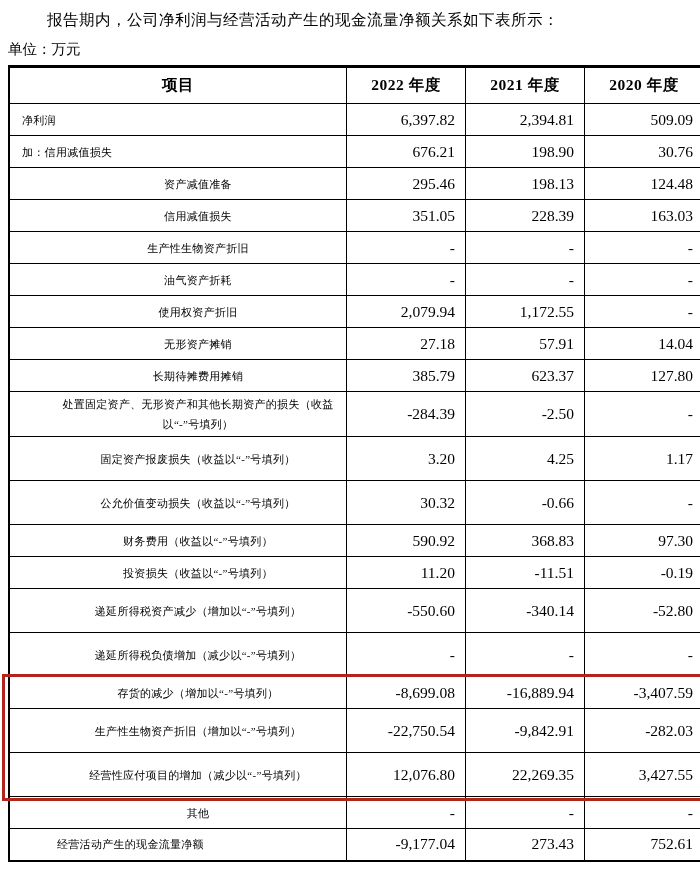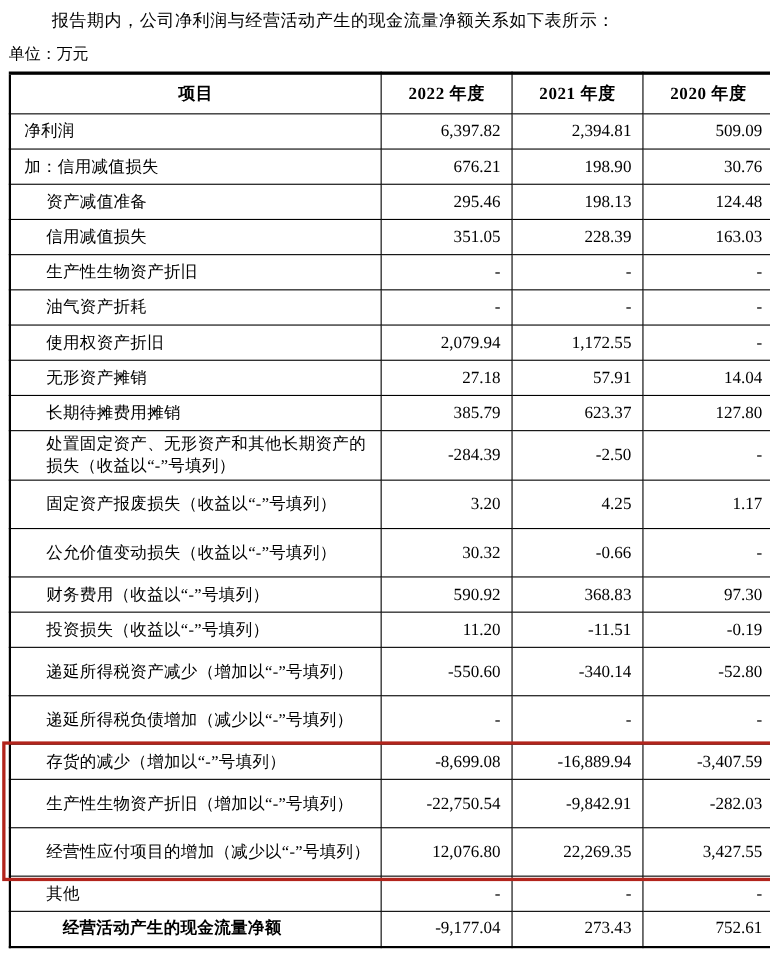--- a/index.html
+++ b/index.html
@@ -42,28 +42,28 @@
   table.cashflow th {
     height: 33px;
     font-size: 15.5px;
     font-weight: bold;
     text-align: center;
     letter-spacing: 0.5px;
   }
   .col-item { width: 334px; margin-top: 20px; }
   .col-num  { width: 116px; }
   td.label {
-    font-size: 15px;
+    font-size: 11px;
     line-height: 20px;
     text-align: left;
     padding: 2px 8px 2px 12px;
     letter-spacing: 0.3px;
   }
-  td.label.indent { padding-left: 32px; }
-  td.label.bold { font-weight: bold; padding-left: 47px; }
+  td.label.indent { padding-left: 48px; text-align: center; }
+  td.label.bold { font-weight: normal; padding-left: 47px; }
   td.num {
     font-size: 15.5px;
     text-align: right;
     padding: 2px 10px 2px 2px;
   }
   tr.r1 { height: 32px; }
   tr.r2 { height: 44px; }
   .highlight {
     position: absolute;
     box-sizing: border-box;

